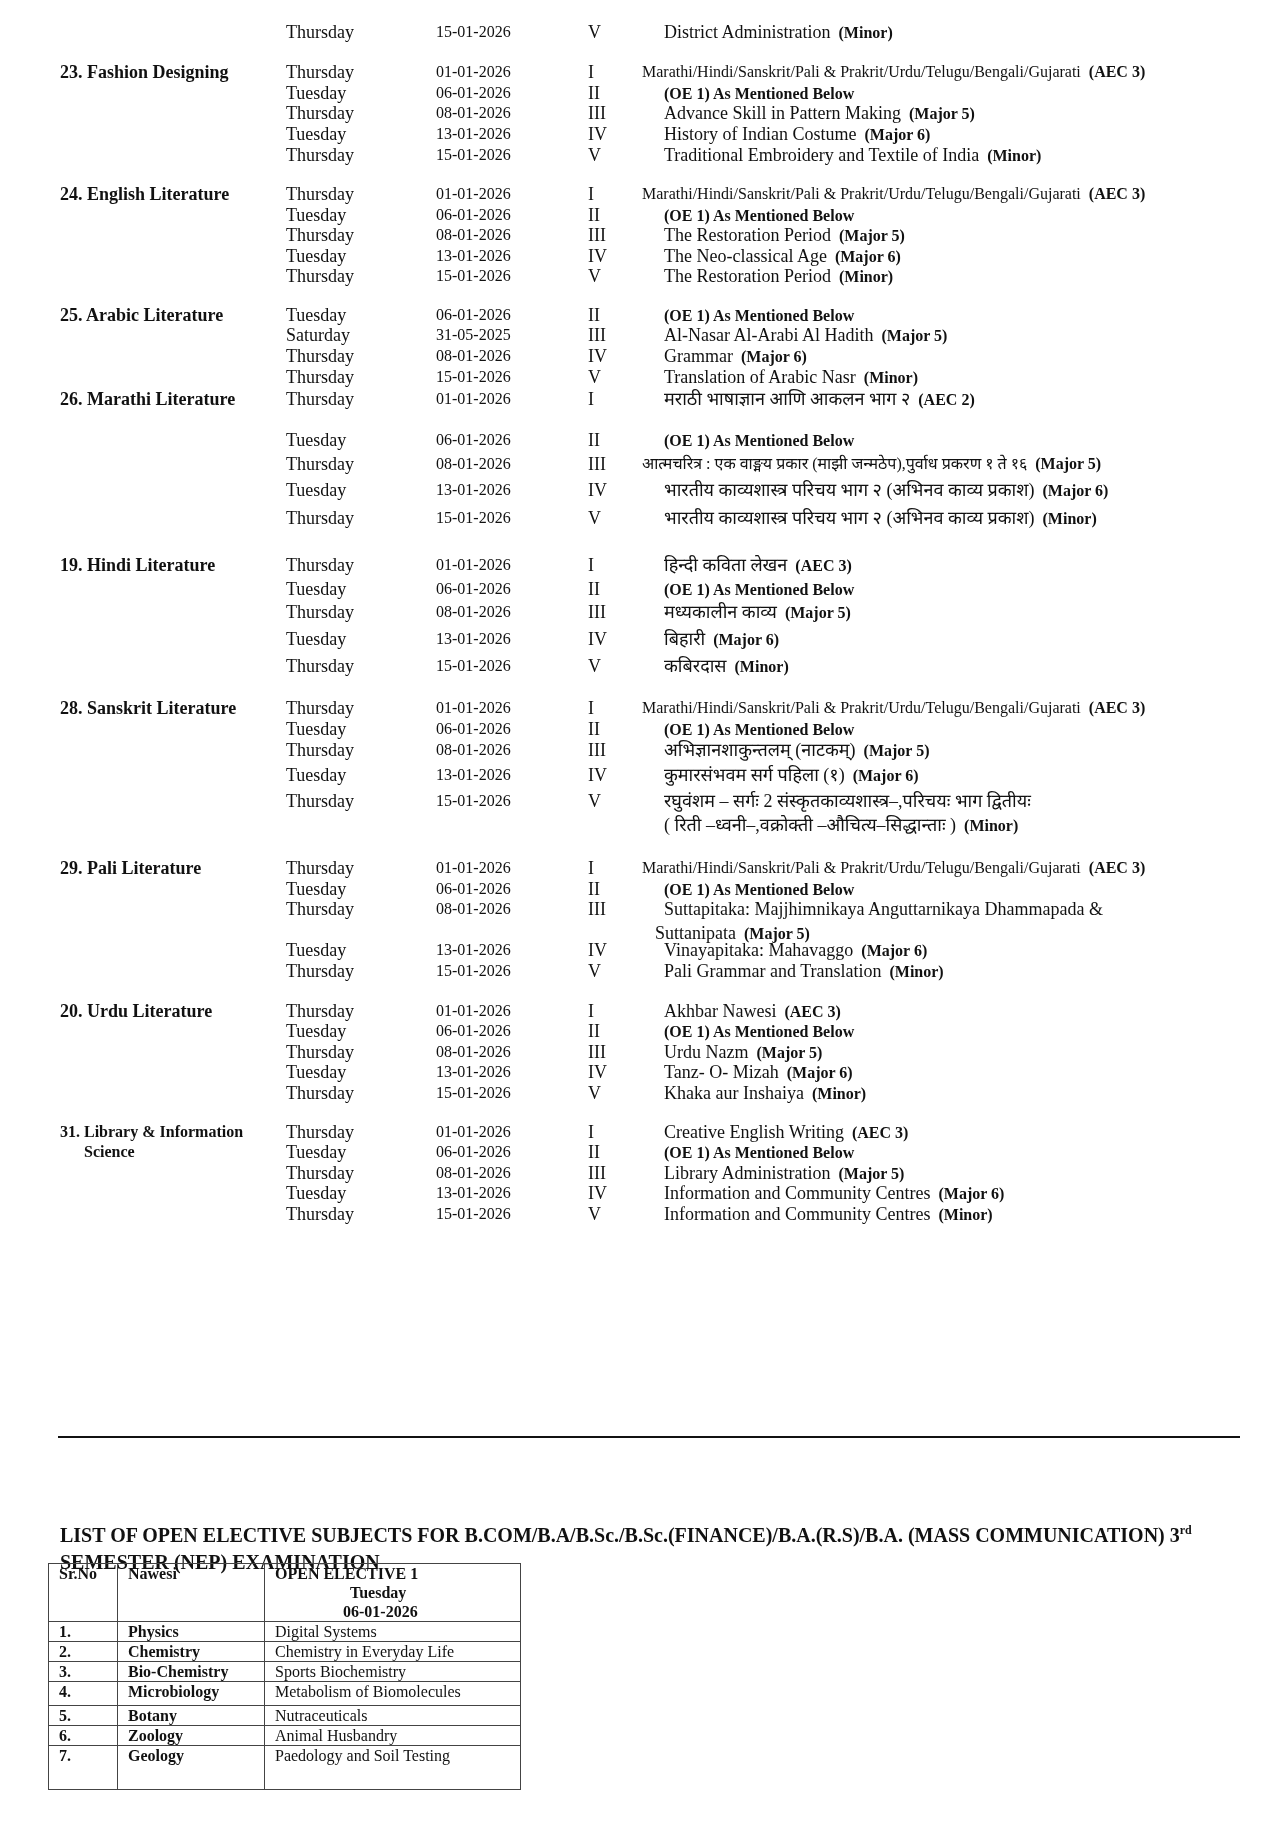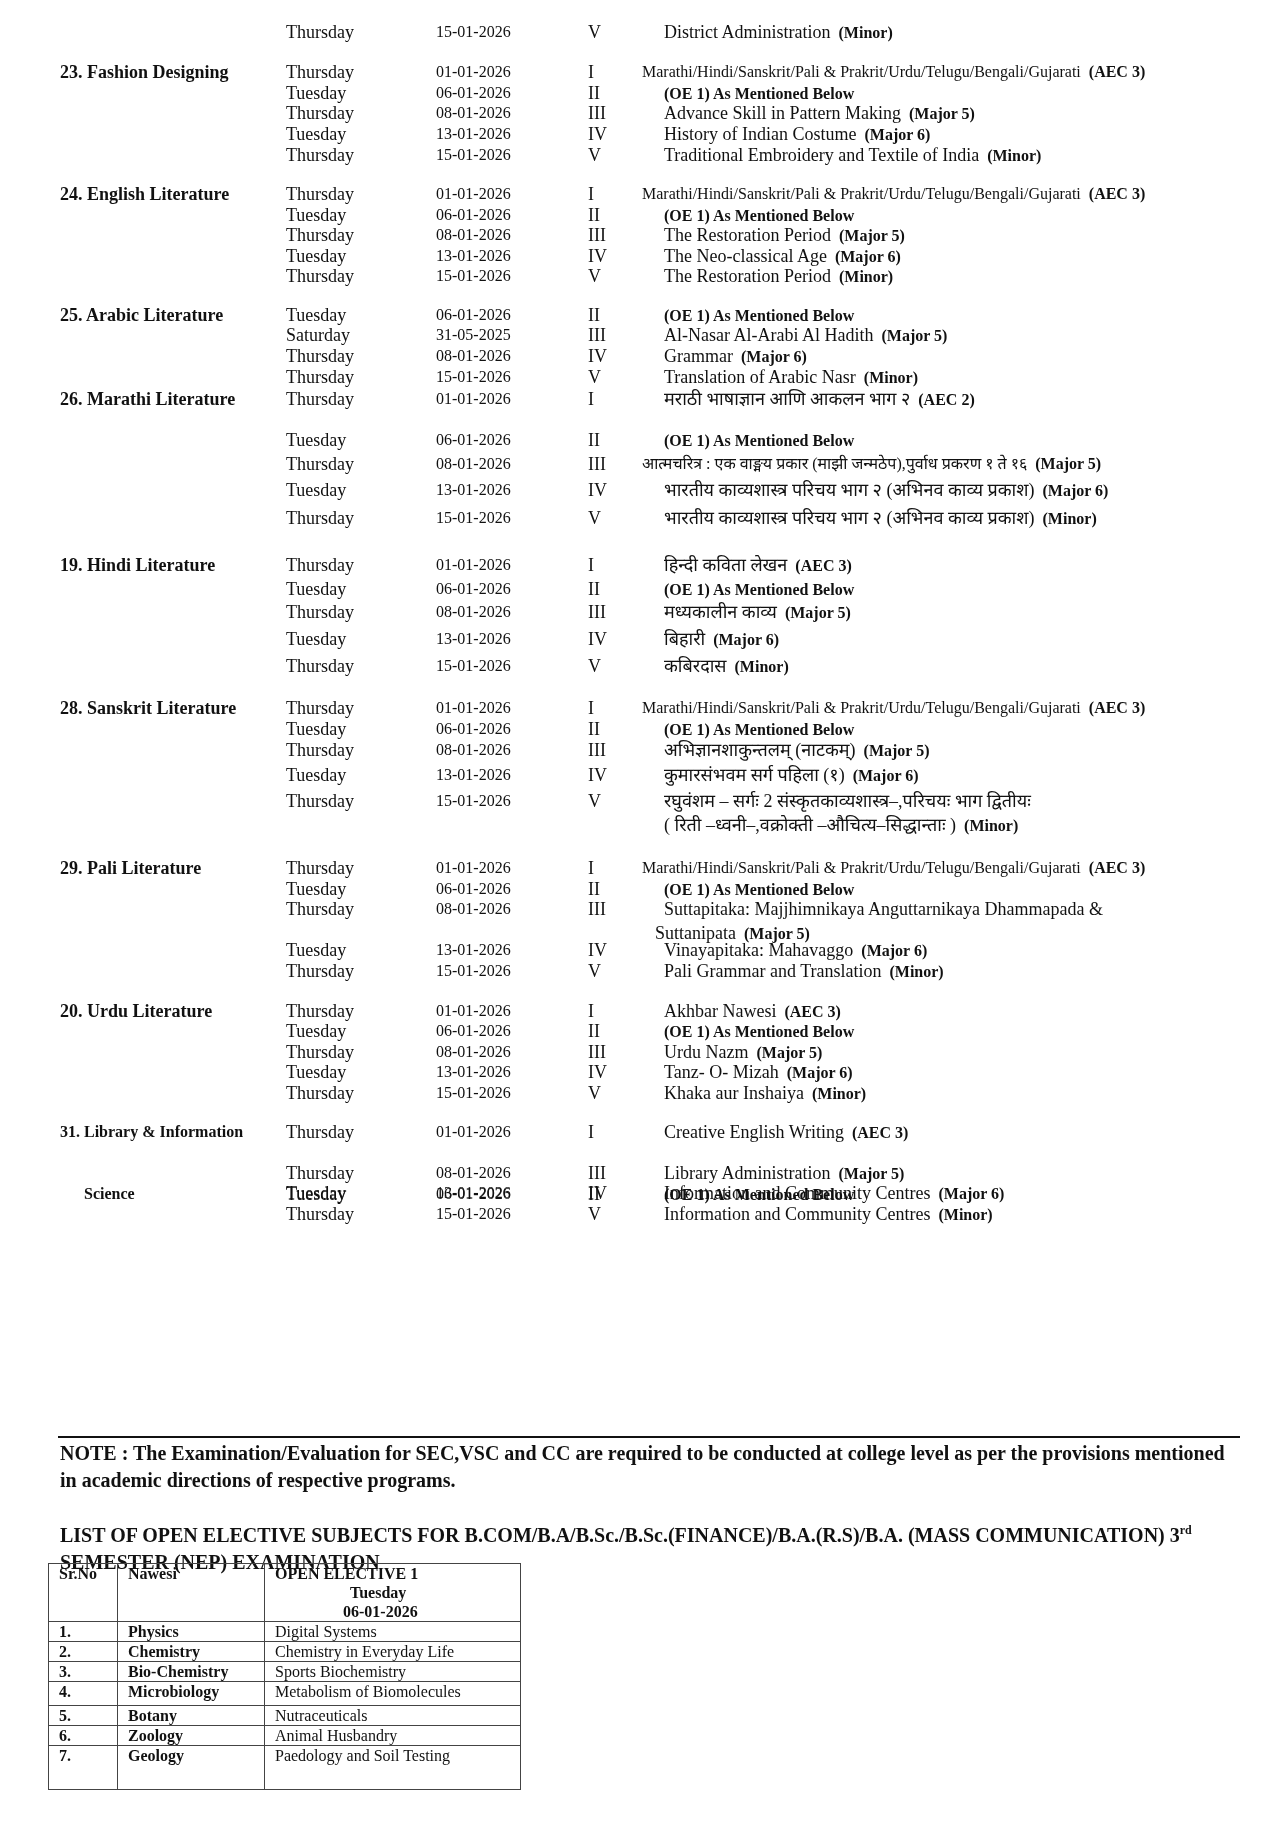--- a/index.html
+++ b/index.html
@@ -290,21 +290,21 @@
         <span class="sem">V</span>
         <span class="subj"><span class="">Khaka aur Inshaiya</span><span class="tag">(Minor)</span></span>
       </div>
       <div class="row" style="top: 1121px;">
         <span class="prog small">31. Library &amp; Information</span>
         <span class="day">Thursday</span>
         <span class="date">01-01-2026</span>
         <span class="sem">I</span>
         <span class="subj"><span class="">Creative English Writing</span><span class="tag">(AEC 3)</span></span>
       </div>
-      <div class="row" style="top: 1141px; margin-top: 42px;">
+      <div class="row" style="top: 1141px;">
         <span class="prog small" style="left:84px">Science</span>
         <span class="day">Tuesday</span>
         <span class="date">06-01-2026</span>
         <span class="sem">II</span>
         <span class="subj"><span class="oe">(OE 1) As Mentioned Below</span><span class="tag"></span></span>
       </div>
       <div class="row" style="top: 1162px;">
         <span class="day">Thursday</span>
         <span class="date">08-01-2026</span>
         <span class="sem">III</span>
@@ -318,21 +318,20 @@
       </div>
       <div class="row" style="top: 1203px;">
         <span class="day">Thursday</span>
         <span class="date">15-01-2026</span>
         <span class="sem">V</span>
         <span class="subj"><span class="">Information and Community Centres</span><span class="tag">(Minor)</span></span>
       </div>
     </div>
 
   <div class="rule"></div>
-  <div class="note">NOTE : The Examination/Evaluation for SEC,VSC and CC are required to be conducted at college level as per the provisions mentioned in academic directions of respective programs.</div>
 
   <div class="list-title"><span>LIST OF OPEN ELECTIVE SUBJECTS FOR B.COM/B.A/B.Sc./B.Sc.(FINANCE)/B.A.(R.S)/B.A. (MASS COMMUNICATION) 3</span><sup>rd</sup><span> SEMESTER (NEP) EXAMINATION</span></div>
 
   <table class="oe-table">
     <thead>
       <tr>
         <th style="height:57px">Sr.No</th>
         <th>Nawesi</th>
         <th class="hdr-oe">
           <span>OPEN ELECTIVE 1</span>

